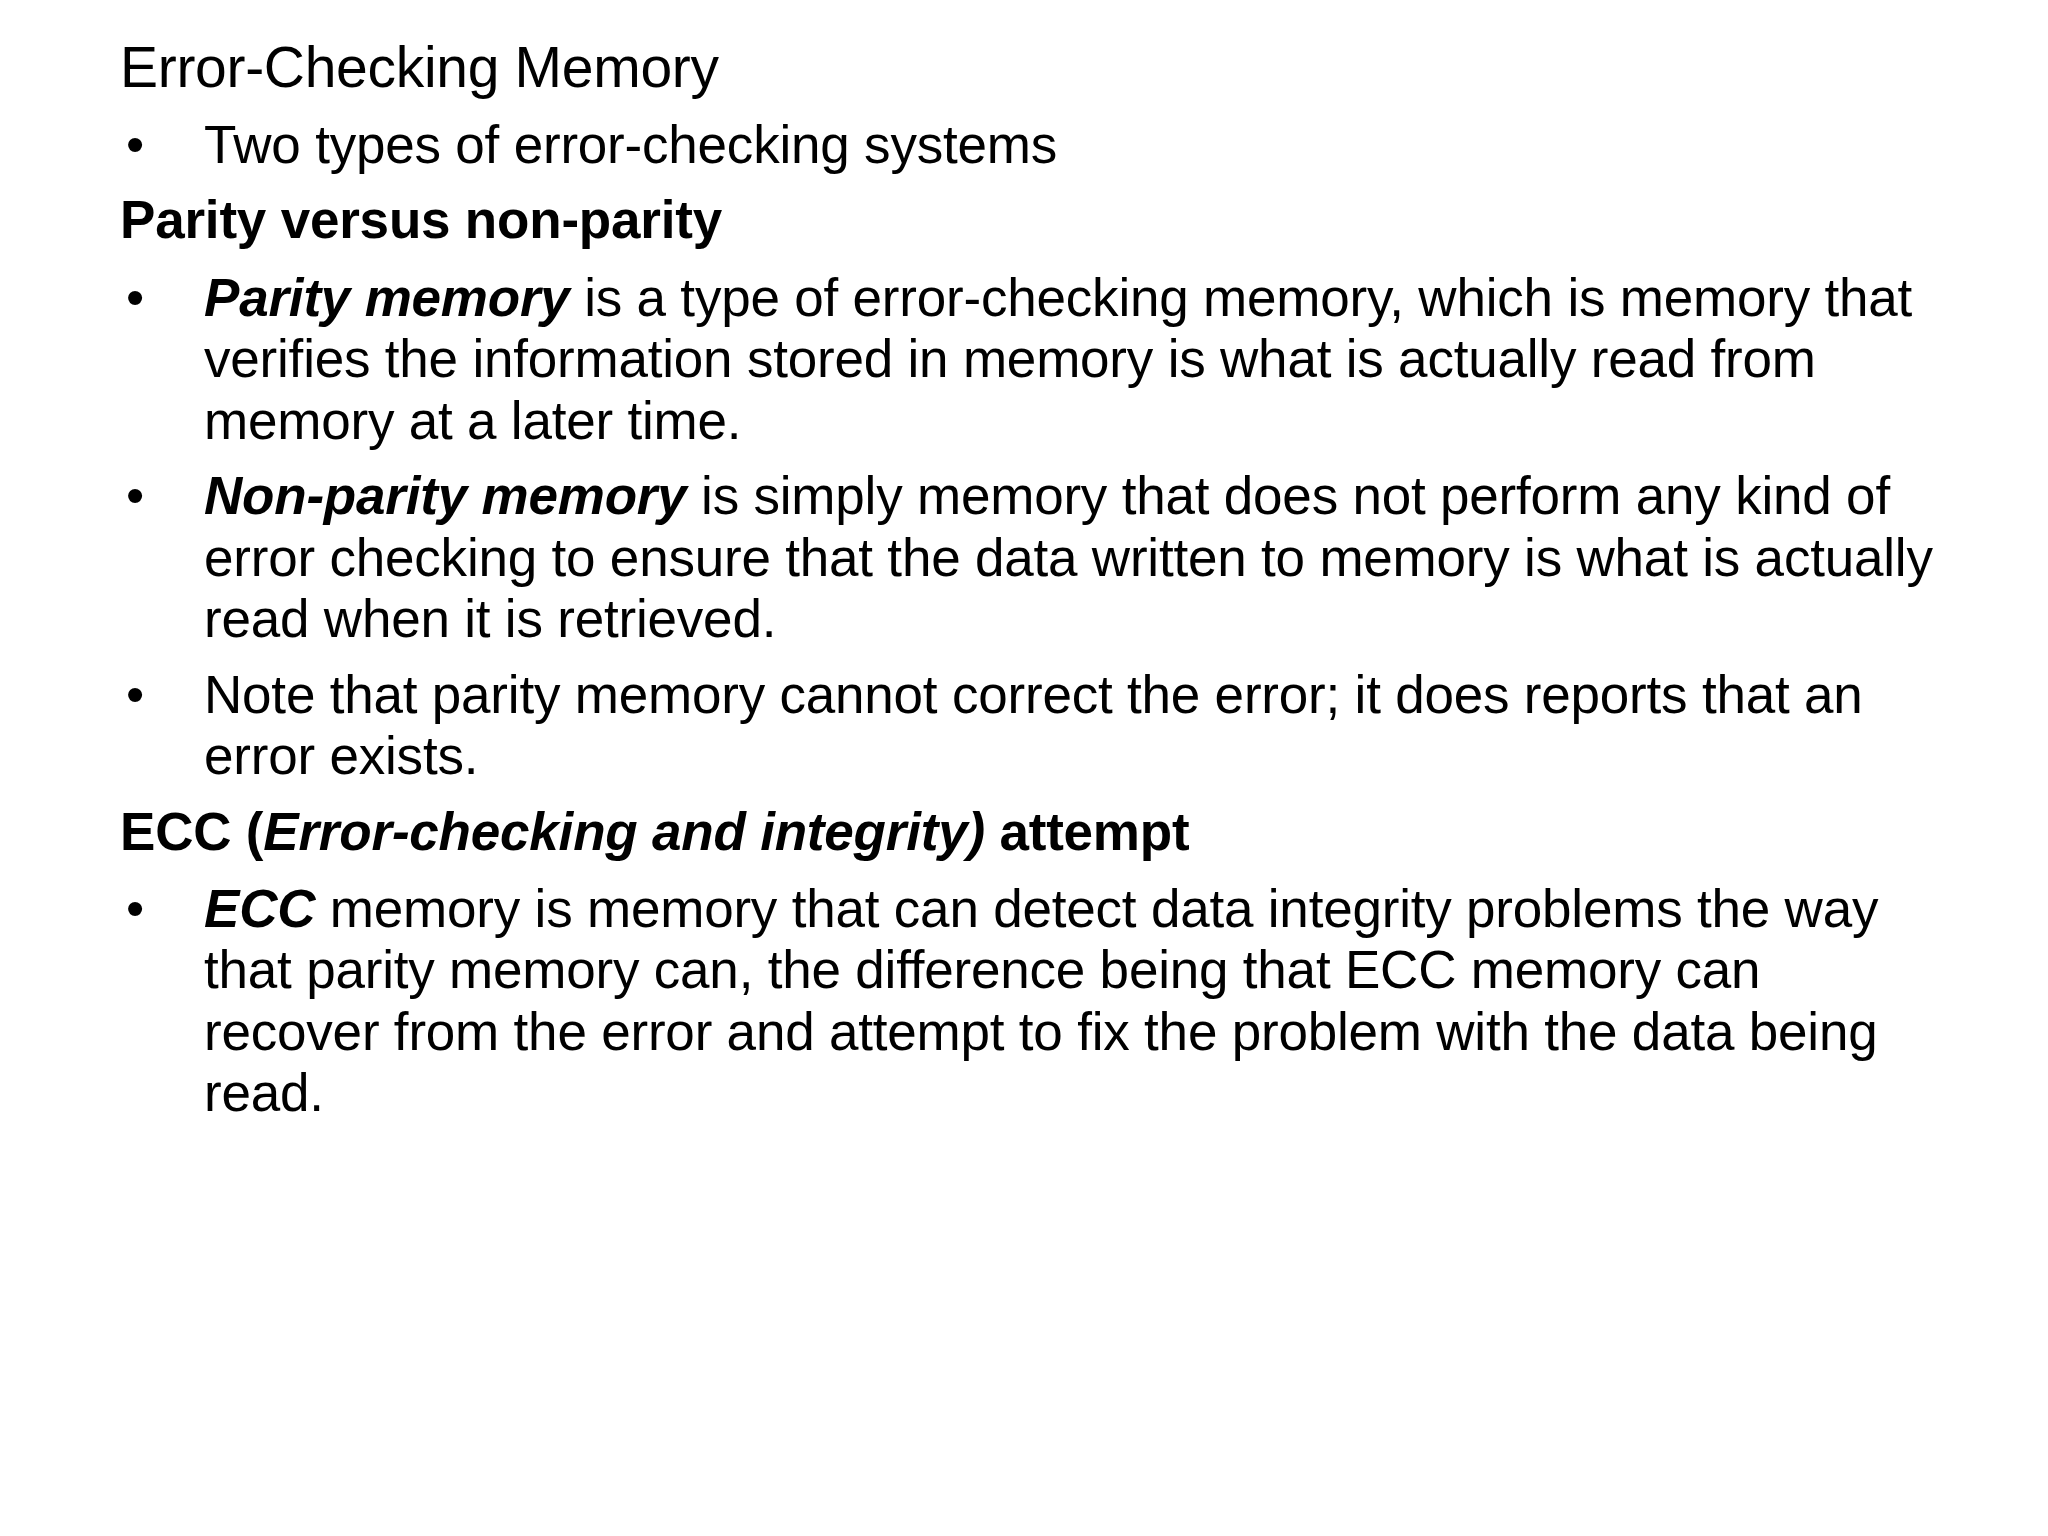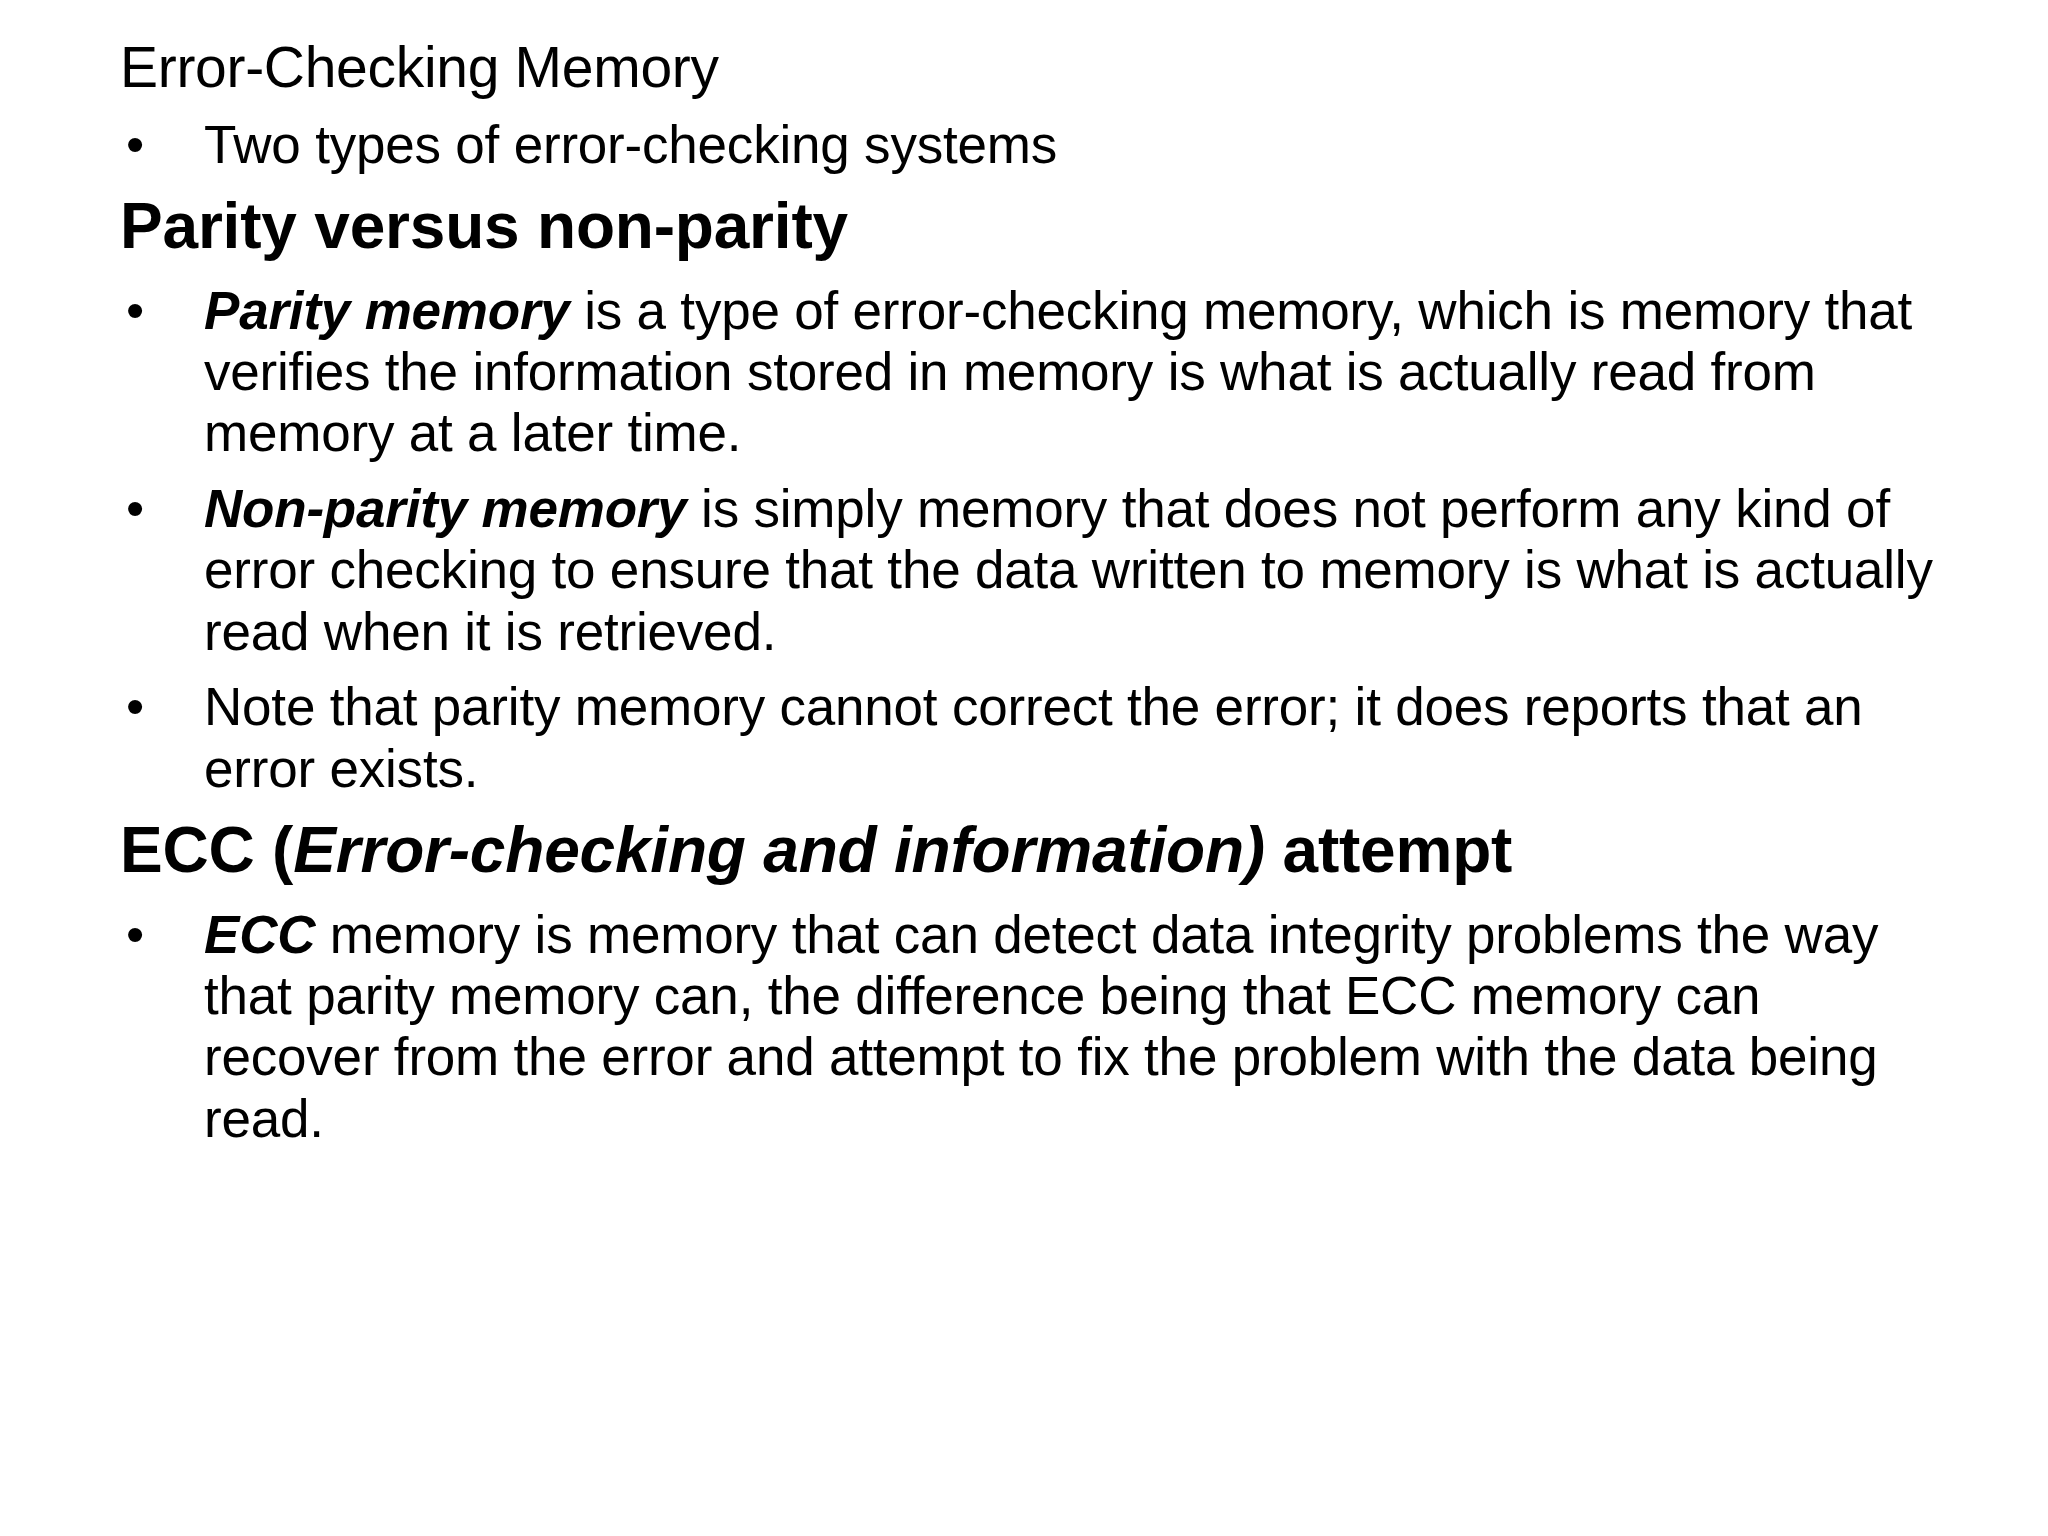--- a/index.html
+++ b/index.html
@@ -59,21 +59,21 @@
     margin-left: 6px;
   }
 
   
   .bullet-row.first .bullet-text {
     white-space: nowrap;
   }
 
   
   .subhead {
-    font-size: 64px;
+    font-size: 53px;
     line-height: 1.16;
     font-weight: 700;
     letter-spacing: -0.2px;
     margin: 12px 0 16px 0;
     white-space: nowrap;
   }
 
   .it { font-style: italic; font-weight: bold; }
   .bi { font-style: italic; font-weight: 700; }
 </style>
@@ -104,21 +104,21 @@
       <em class="it">Non-parity memory</em><span> is simply memory that does not perform any kind of error checking to ensure that the data written to memory is what is actually read when it is retrieved.</span>
     </span>
   </div>
 
   <div class="bullet-row">
     <span class="bullet-mark">•</span>
     <span class="bullet-text">Note that parity memory cannot correct the error; it does reports that an error exists.</span>
   </div>
 
   <div class="subhead">
-    <span>ECC (</span><em class="bi">Error-checking and information)</em><span> attempt</span>
+    <span>ECC (</span><em class="bi">Error-checking and integrity)</em><span> attempt</span>
   </div>
 
   <div class="bullet-row">
     <span class="bullet-mark">•</span>
     <span class="bullet-text">
       <em class="it">ECC</em><span> memory is memory that can detect data integrity problems the way that parity memory can, the difference being that ECC memory can recover from the error and attempt to fix the problem with the data being read.</span>
     </span>
   </div>
 
 </div>

